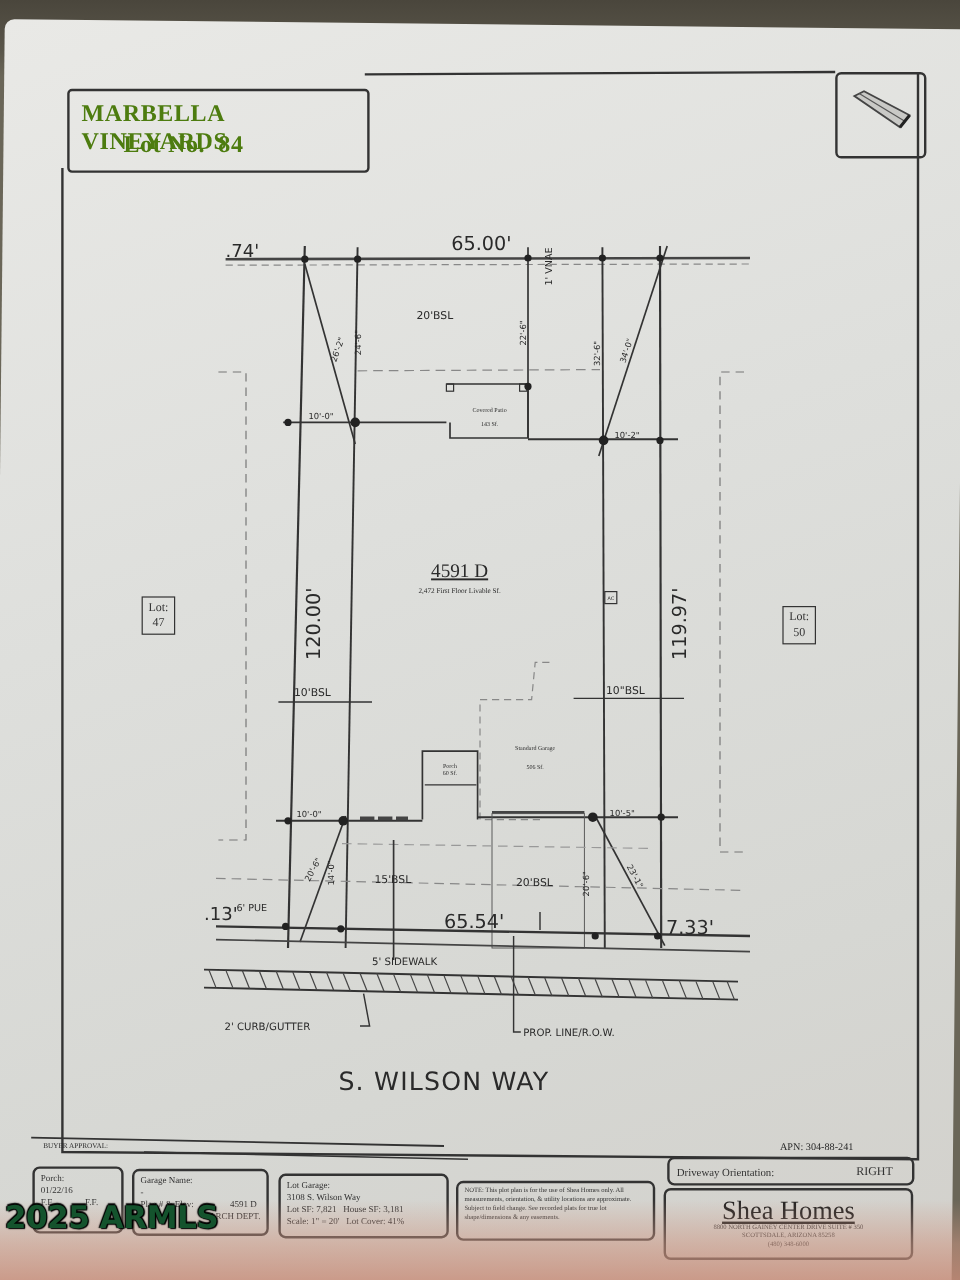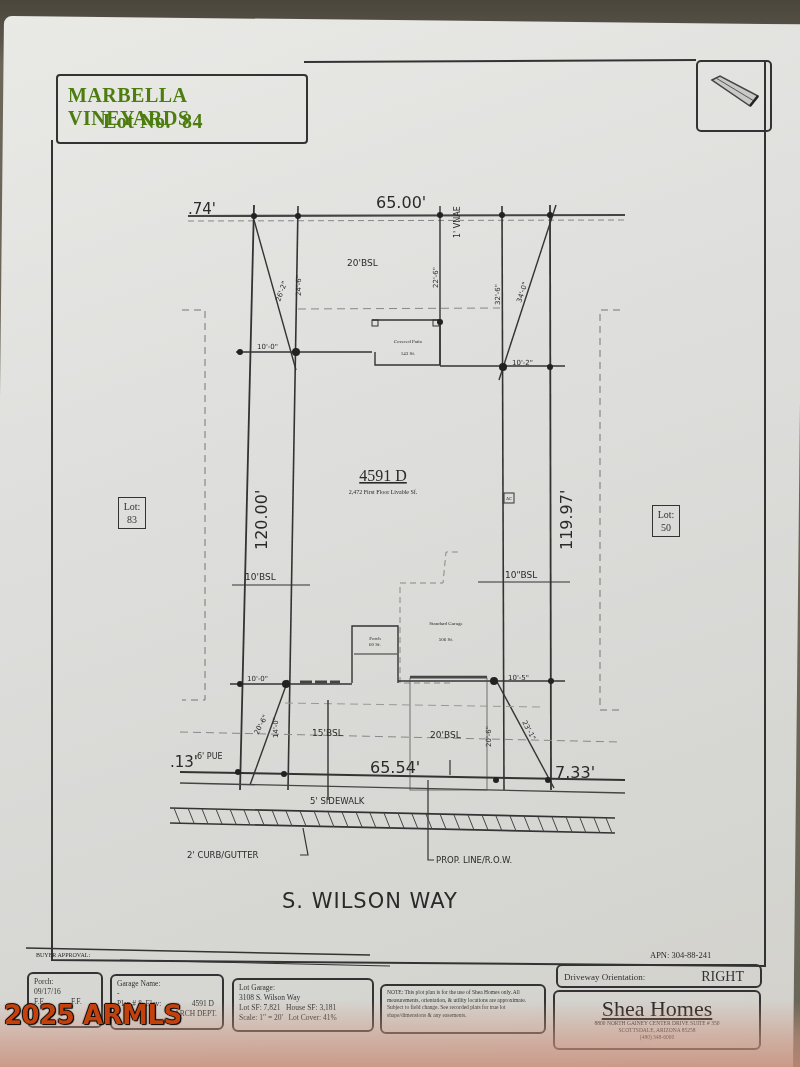--- a/index.html
+++ b/index.html
@@ -34,21 +34,21 @@
     .lot-tag {
       position: absolute; width: 28px; height: 32px; border: 1.5px solid #333;
       font-size: 10px; text-align: center; line-height: 13px; padding-top: 2px; box-sizing: border-box; color: #333;
     }
     .footer-box {
       position: absolute; border: 2px solid #333; border-radius: 6px; box-sizing: border-box;
       font-size: 7.5px; line-height: 10px; color: #333; padding: 3px 5px;
     }
     .watermark {
       position: absolute; left: 4px; top: 1000px; font-family: "DejaVu Sans", sans-serif;
-      font-size: 26px; color: #c2410c; font-weight: bold; letter-spacing: -0.5px;
+      font-size: 26px; color: #14532d; font-weight: bold; letter-spacing: -0.5px;
       text-shadow: 1px 1px 1px #000, -1px 0 1px #000, 0 -1px 1px #000, 1px 0 1px #000;
     }
     .shea {
       font-family: "Liberation Serif", serif; font-size: 22px; text-align: center; text-decoration: underline; color: #222; line-height: 22px;
     }
     .shea-addr { font-size: 5.5px; text-align: center; line-height: 7px; color: #333; }
   </style>
 </head>
 <body>
 
@@ -236,35 +236,35 @@
   <text class="t" x="282" y="908" font-size="21" letter-spacing="1">S. WILSON WAY</text>
 
   <line x1="26" y1="948" x2="370" y2="955" stroke="#333" stroke-width="1.5"></line>
   <line x1="120" y1="960" x2="390" y2="966" stroke="#333" stroke-width="1.2"></line>
   <text class="ts" x="36" y="957" font-size="6">BUYER APPROVAL:</text>
   <text class="ts" x="650" y="958" font-size="8.5">APN: 304-88-241</text>
 </svg>
 
 <div class="lot-tag" style="left:118px; top:497px;">
   <div>Lot:</div>
-  <div>83</div>
+  <div>47</div>
 </div>
 <div class="lot-tag" style="left:652px; top:505px;">
   <div>Lot:</div>
   <div>50</div>
 </div>
 
 <div class="footer-box" style="left:556px; top:964px; width:206px; height:24px; padding:6px 6px;">
   <span style="font-size:9px;">Driveway Orientation:</span>
-  <span style="font-size:14px; position:absolute; right:16px;">RIGHT</span>
+  <span style="font-size:10px; position:absolute; right:16px;">RIGHT</span>
 </div>
 
 <div class="footer-box" style="left:27px; top:972px; width:76px; height:56px;">
   <div>Porch:</div>
-  <div>09/17/16</div>
+  <div>01/22/16</div>
   <div><span>F.F.</span><span style="margin-left:26px;">F.F.</span></div>
 </div>
 
 <div class="footer-box" style="left:110px; top:974px; width:114px; height:56px;">
   <div>Garage Name:</div>
   <div>-</div>
   <div><span>Plan # &amp; Elev:</span><span style="position:absolute; right:8px;">4591 D</span></div>
   <div style="text-align:right;">ARCH DEPT.</div>
 </div>
 

